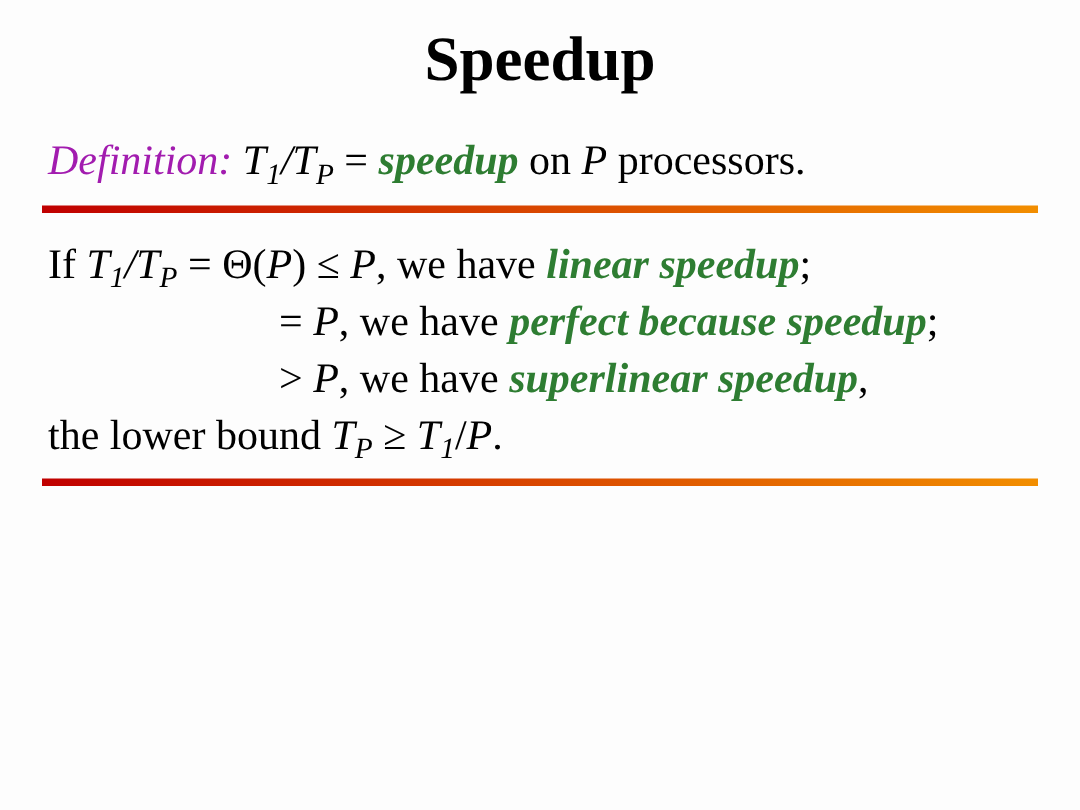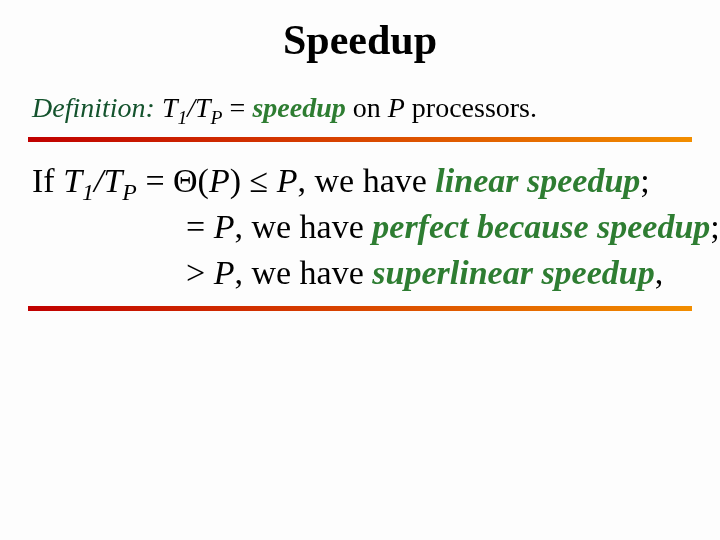--- a/index.html
+++ b/index.html
@@ -21,37 +21,37 @@
     font-weight: bold;
     margin: 8px 0 24px 0;
   }
   .def-block {
     font-size: 28px;
     line-height: 1.4;
     margin: 0 4px 6px 4px;
   }
   .def-label {
     font-style: italic;
-    color: #14532d;
+    color: #a21caf;
   }
   .term {
     font-style: italic;
   }
   .emph-green {
     font-style: italic;
     font-weight: bold;
     color: #2e7d32;
   }
   .rule {
     height: 5px;
     background: linear-gradient(to right, #c00000, #f28e00);
     margin: 10px 0 16px 0;
   }
   .body-block {
-    font-size: 34px;
+    font-size: 28px;
     line-height: 1.35;
     margin: 0 4px;
   }
   .body-line {
     white-space: nowrap;
   }
   .indent {
     display: inline-block;
     width: 154px;
   }
@@ -79,17 +79,20 @@
   <div class="body-block">
     <div class="body-line">
       <span>If </span><span class="term">T</span><sub>1</sub><span class="term">/T</span><sub>P</sub><span> = Θ(</span><span class="term">P</span><span>)</span><span> ≤ </span><span class="term">P</span><span>, we have </span><span class="emph-green">linear speedup</span><span>;</span>
     </div>
     <div class="body-line">
       <span class="indent"></span><span>= </span><span class="term">P</span><span>, we have </span><span class="emph-green">perfect because speedup</span><span>;</span>
     </div>
     <div class="body-line">
       <span class="indent"></span><span>&gt; </span><span class="term">P</span><span>, we have </span><span class="emph-green">superlinear speedup</span><span>,</span>
     </div>
+    <div class="body-line">
+      <span>the lower bound </span><span class="term">T</span><sub>P</sub><span> ≥ </span><span class="term">T</span><sub>1</sub><span>/</span><span class="term">P</span><span>.</span>
+    </div>
   </div>
 
   <div class="rule"></div>
 
 </div>
 
 </body></html>

